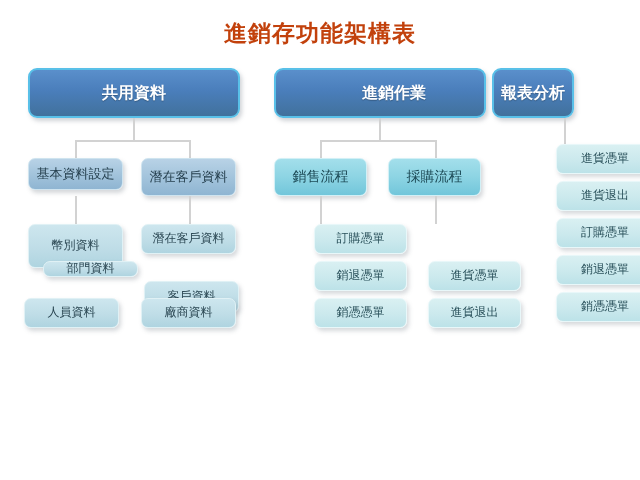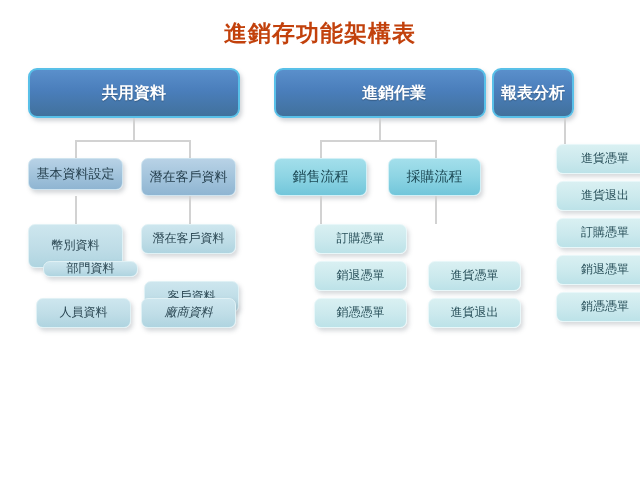--- a/index.html
+++ b/index.html
@@ -118,25 +118,25 @@
   <div class="conn v" style="left:189px; top:140px; height:18px;"></div>
 
   <div class="box lvl2a" style="left:28px; top:158px; width:95px; height:32px;">基本資料設定</div>
   <div class="box lvl2a" style="left:141px; top:158px; width:95px; height:38px;">潛在客戶資料</div>
 
   <div class="conn v" style="left:75px; top:196px; height:28px;"></div>
   <div class="conn v" style="left:189px; top:196px; height:28px;"></div>
 
   <div class="box leafA" style="left:28px; top:224px; width:95px; height:44px;">幣別資料</div>
   <div class="box leafA" style="left:43px; top:261px; width:95px; height:16px;">部門資料</div>
-  <div class="box leafA" style="left:36px; top:298px; width:95px; height:30px;">人員資料</div>
+  <div class="box leafA" style="left:24px; top:298px; width:95px; height:30px;">人員資料</div>
 
   <div class="box leafA" style="left:141px; top:224px; width:95px; height:30px;">潛在客戶資料</div>
   <div class="box leafA" style="left:144px; top:261px; width:95px; height:32px;margin-top:20px;">客戶資料</div>
-  <div class="box leafA" style="left:141px; top:298px; width:95px; height:30px;font-style:italic;">廠商資料</div>
+  <div class="box leafA" style="left:141px; top:298px; width:95px; height:30px;">廠商資料</div>
 
   <div class="box lvl1" style="left:274px; top:68px; width:212px; height:50px;padding-left:28px;">進銷作業</div>
 
   <div class="conn v" style="left:379px; top:118px; height:22px;"></div>
   <div class="conn h" style="left:320px; top:140px; width:117px;"></div>
   <div class="conn v" style="left:320px; top:140px; height:18px;"></div>
   <div class="conn v" style="left:435px; top:140px; height:18px;"></div>
 
   <div class="box lvl2b" style="left:274px; top:158px; width:93px; height:38px;">銷售流程</div>
   <div class="box lvl2b" style="left:388px; top:158px; width:93px; height:38px;">採購流程</div>

